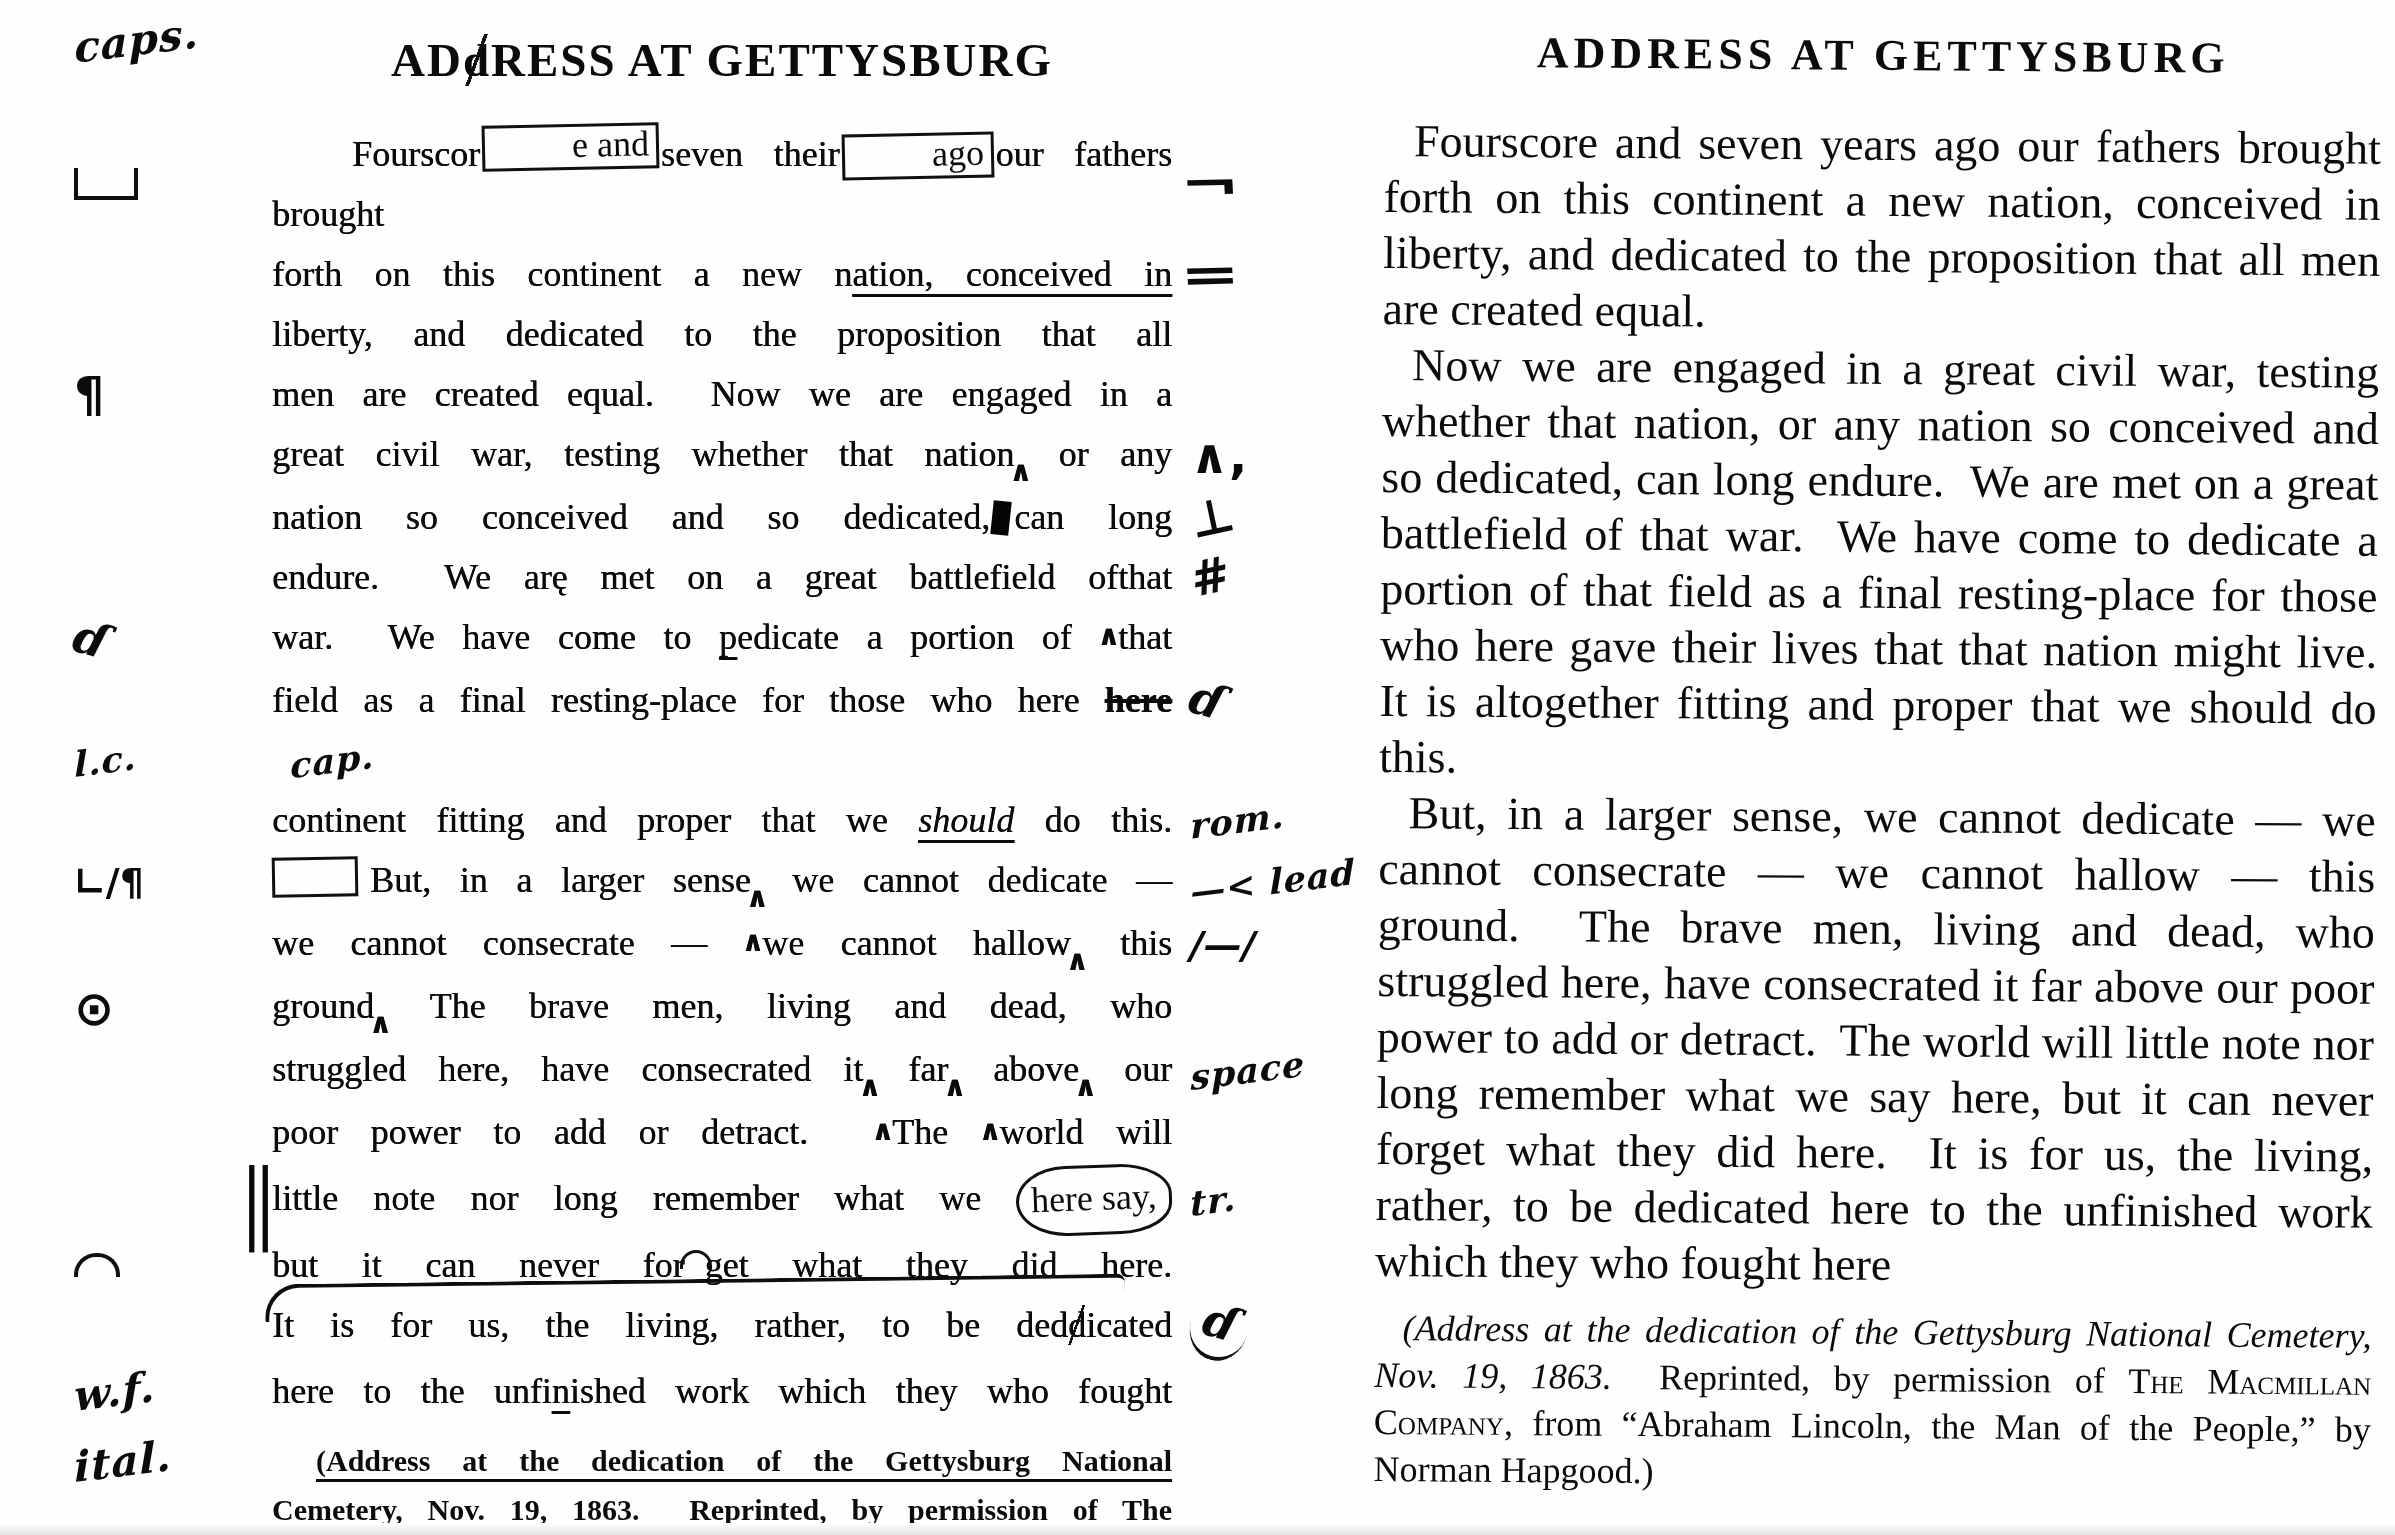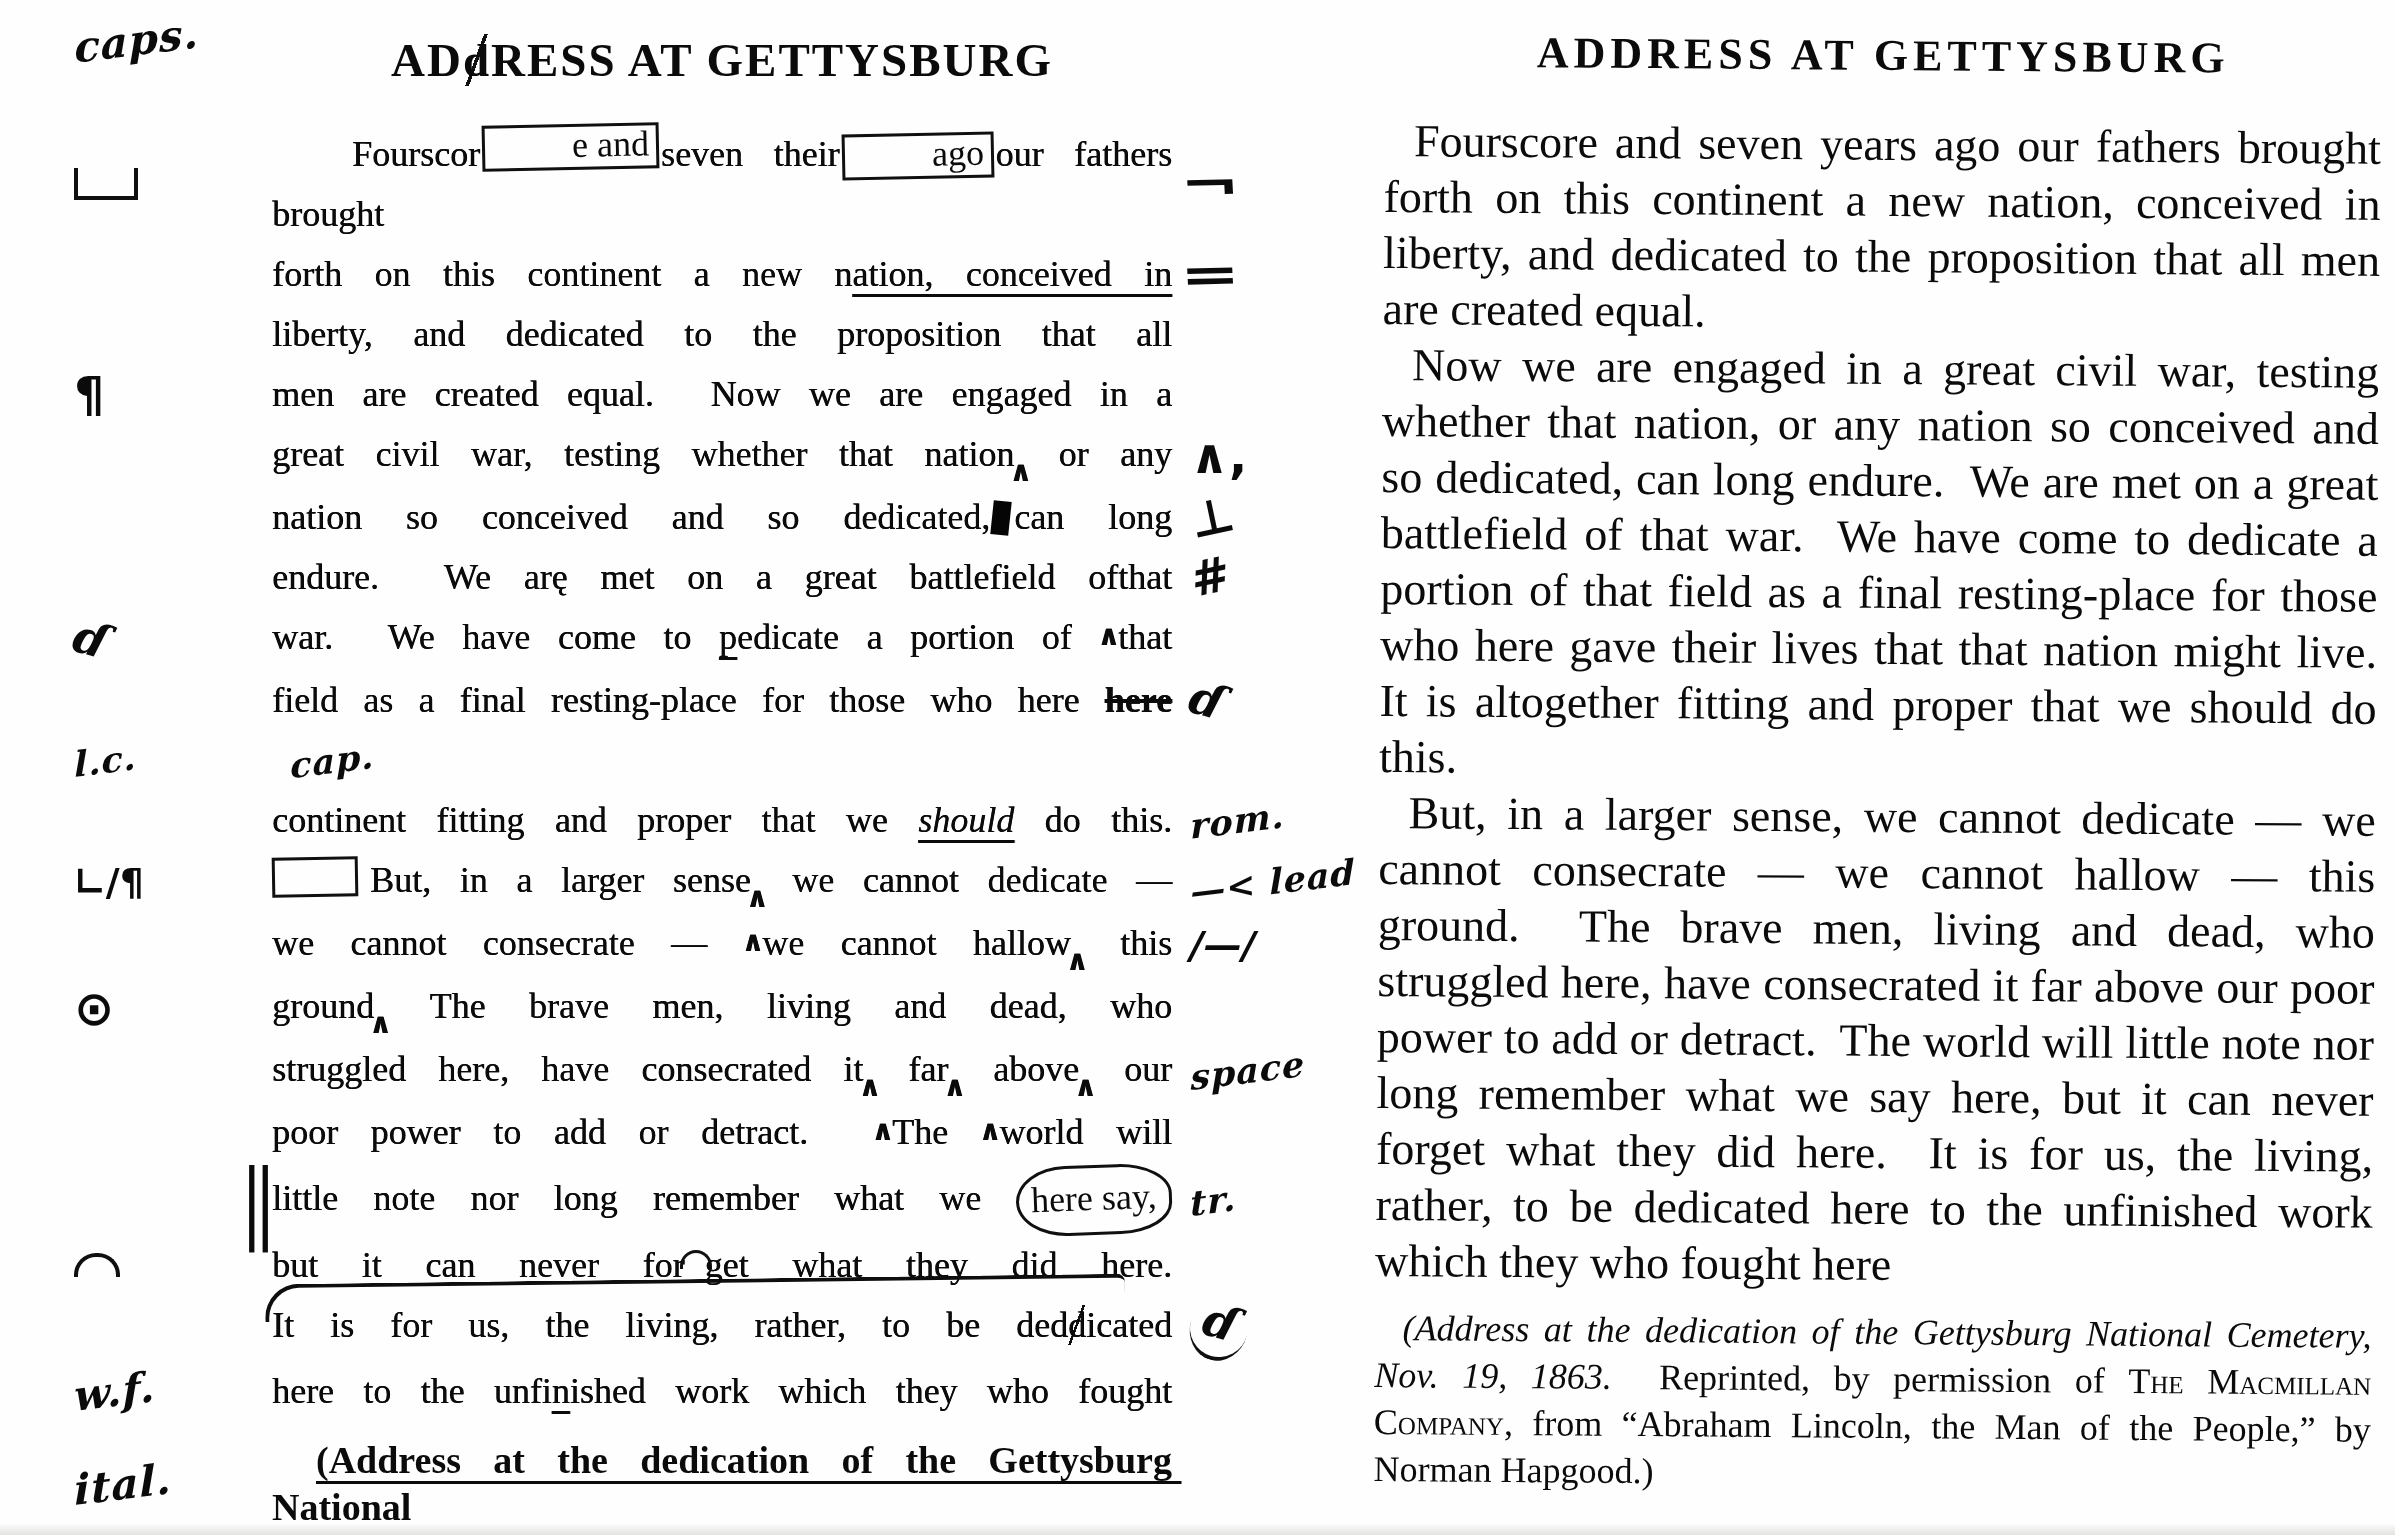--- a/index.html
+++ b/index.html
@@ -11,21 +11,21 @@
   .page.left{position:absolute;left:48px;top:16px;width:1338px;}
   .title-row{display:flex;align-items:center;min-height:90px;margin-bottom:18px;}
   .title-row .lm{align-self:flex-start;}
   .ltitle{flex:0 0 900px;text-align:center;font-size:47px;font-weight:bold;
           letter-spacing:2px;margin:0;line-height:1.1;}
   .line{display:flex;min-height:60px;position:relative;}
   .fline{display:flex;min-height:47px;position:relative;}
   .lm{flex:0 0 224px;display:flex;align-items:center;padding-left:26px;box-sizing:border-box;}
   .ltext{flex:0 0 900px;font-size:36px;line-height:60px;text-align:justify;text-align-last:justify;
          white-space:pre-wrap;text-shadow:0.4px 0 0 #000;}
-  .fline .ltext{font-size:38px;line-height:47px;font-weight:bold;text-shadow:none;}
+  .fline .ltext{font-size:30px;line-height:47px;font-weight:bold;text-shadow:none;}
   .rm{flex:1 1 auto;display:flex;align-items:center;padding-left:18px;box-sizing:border-box;}
   .ind{text-indent:80px;}
   .find{text-indent:44px;}
   
   .seg{white-space:pre-wrap;}
   .u{text-decoration:underline;text-decoration-thickness:3px;text-underline-offset:8px;}
   .uu{text-decoration:underline double;text-decoration-thickness:2px;text-underline-offset:5px;}
   .it{font-style:italic;}
   .strike{text-decoration:line-through;text-decoration-thickness:4px;font-weight:bold;}
   .boxed{display:inline-block;border:3px solid #101010;padding:0 7px 2px;margin:0 2px;

